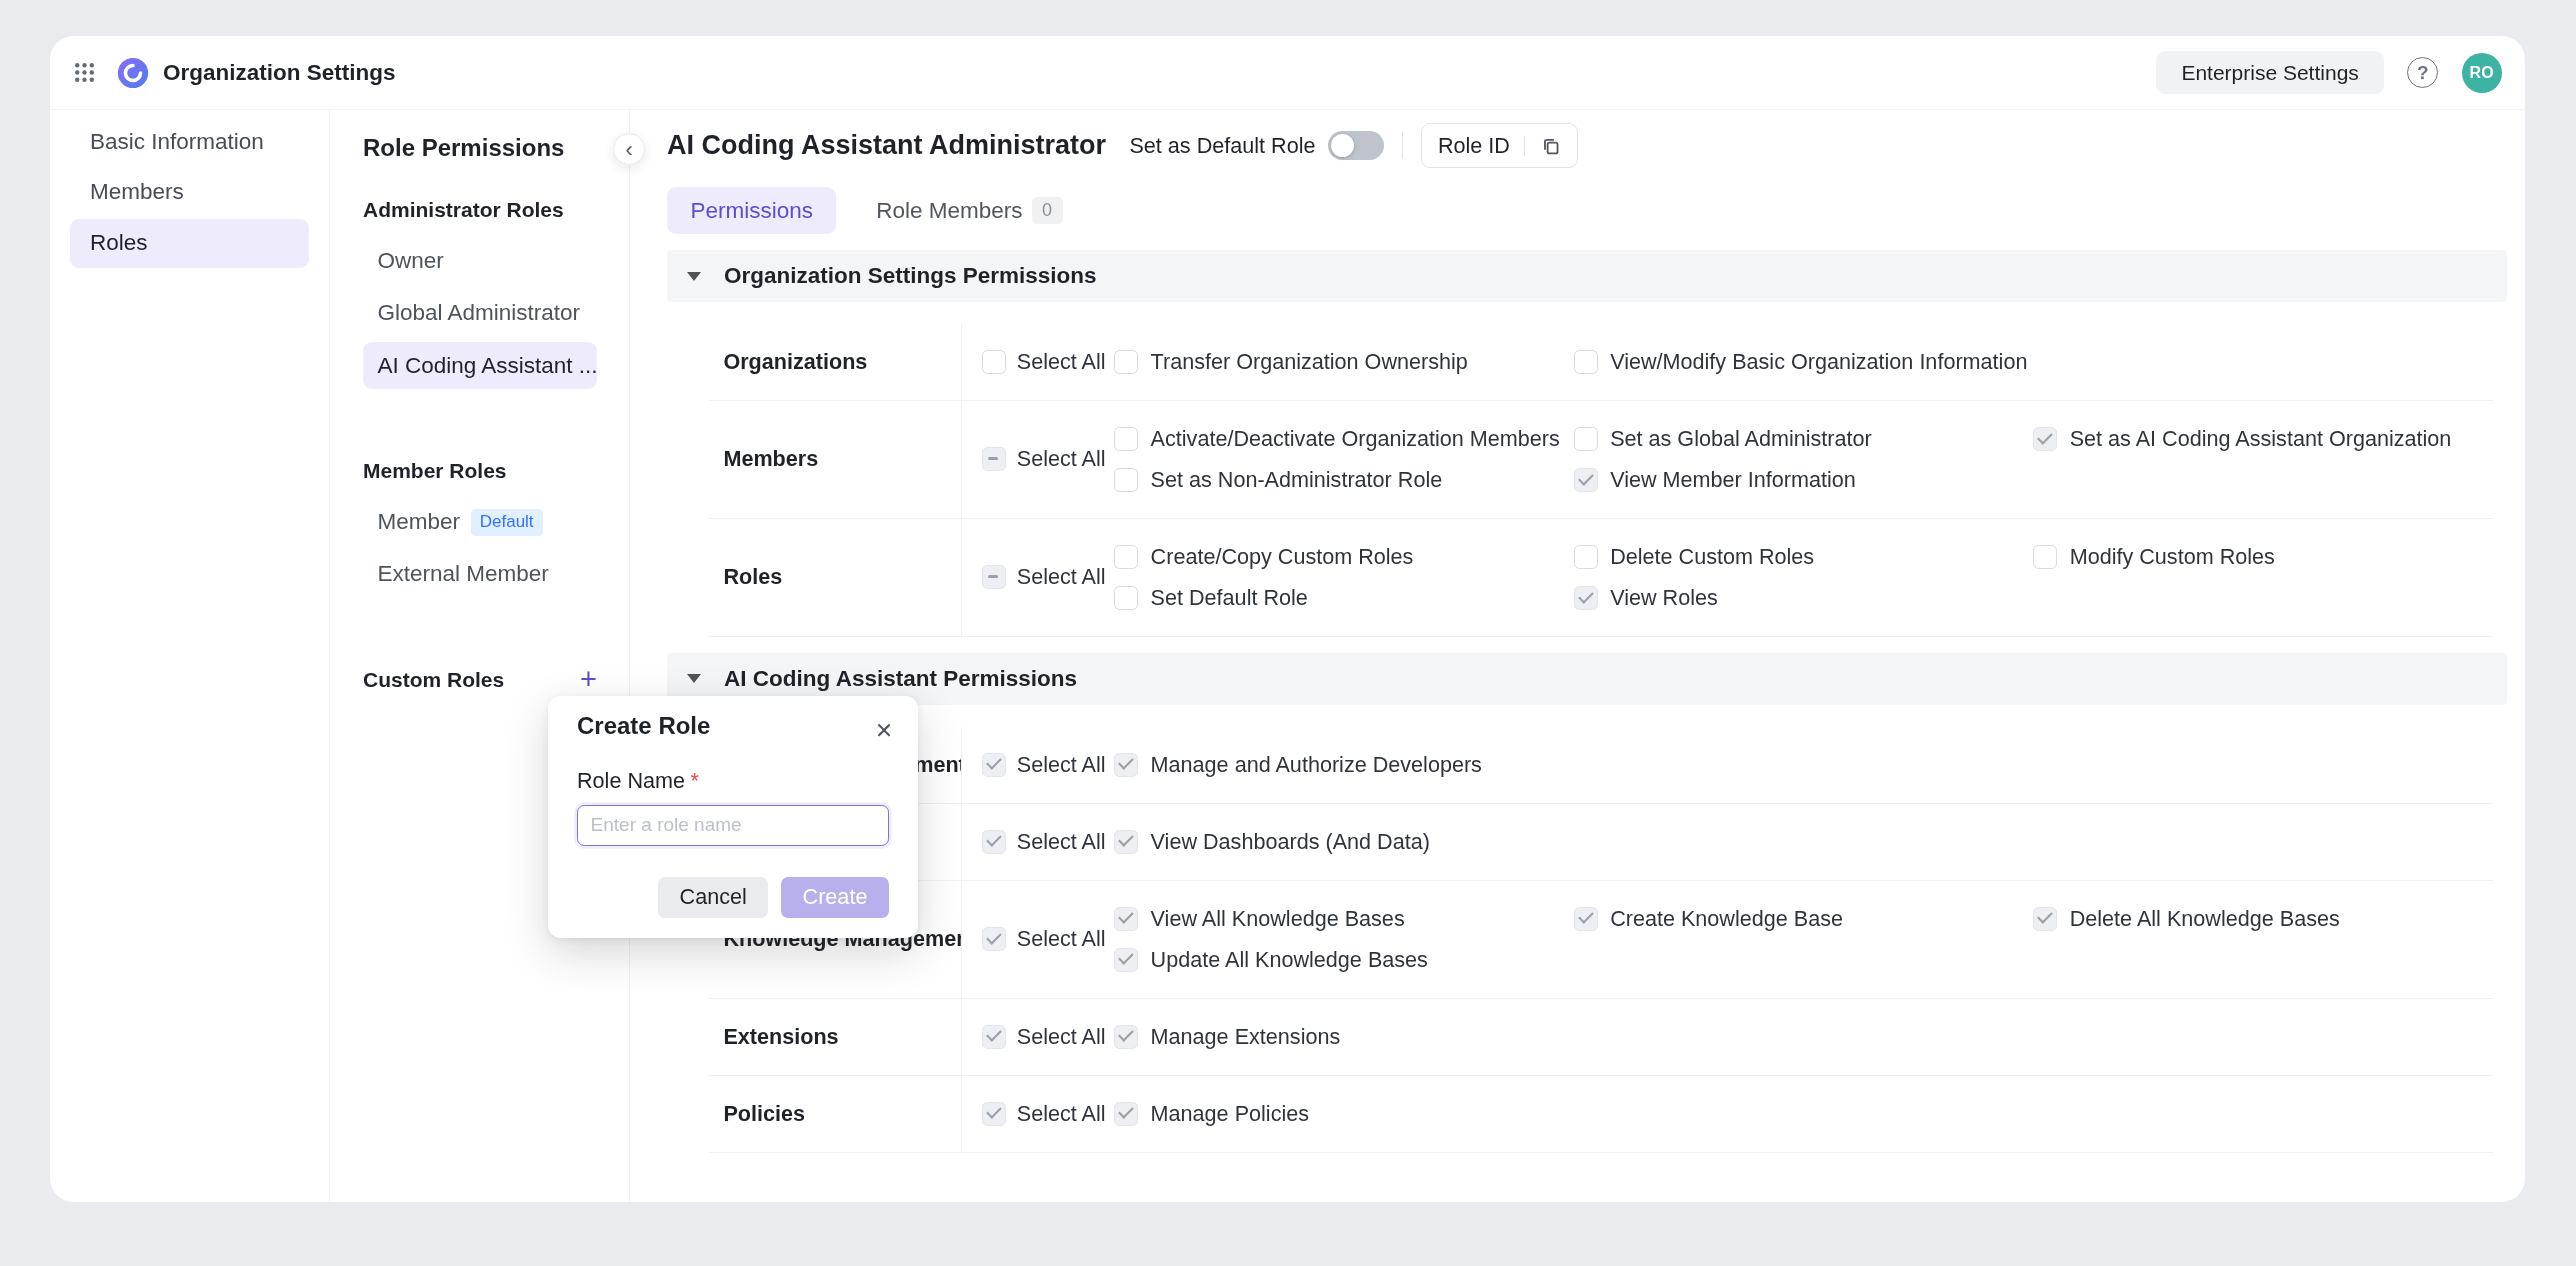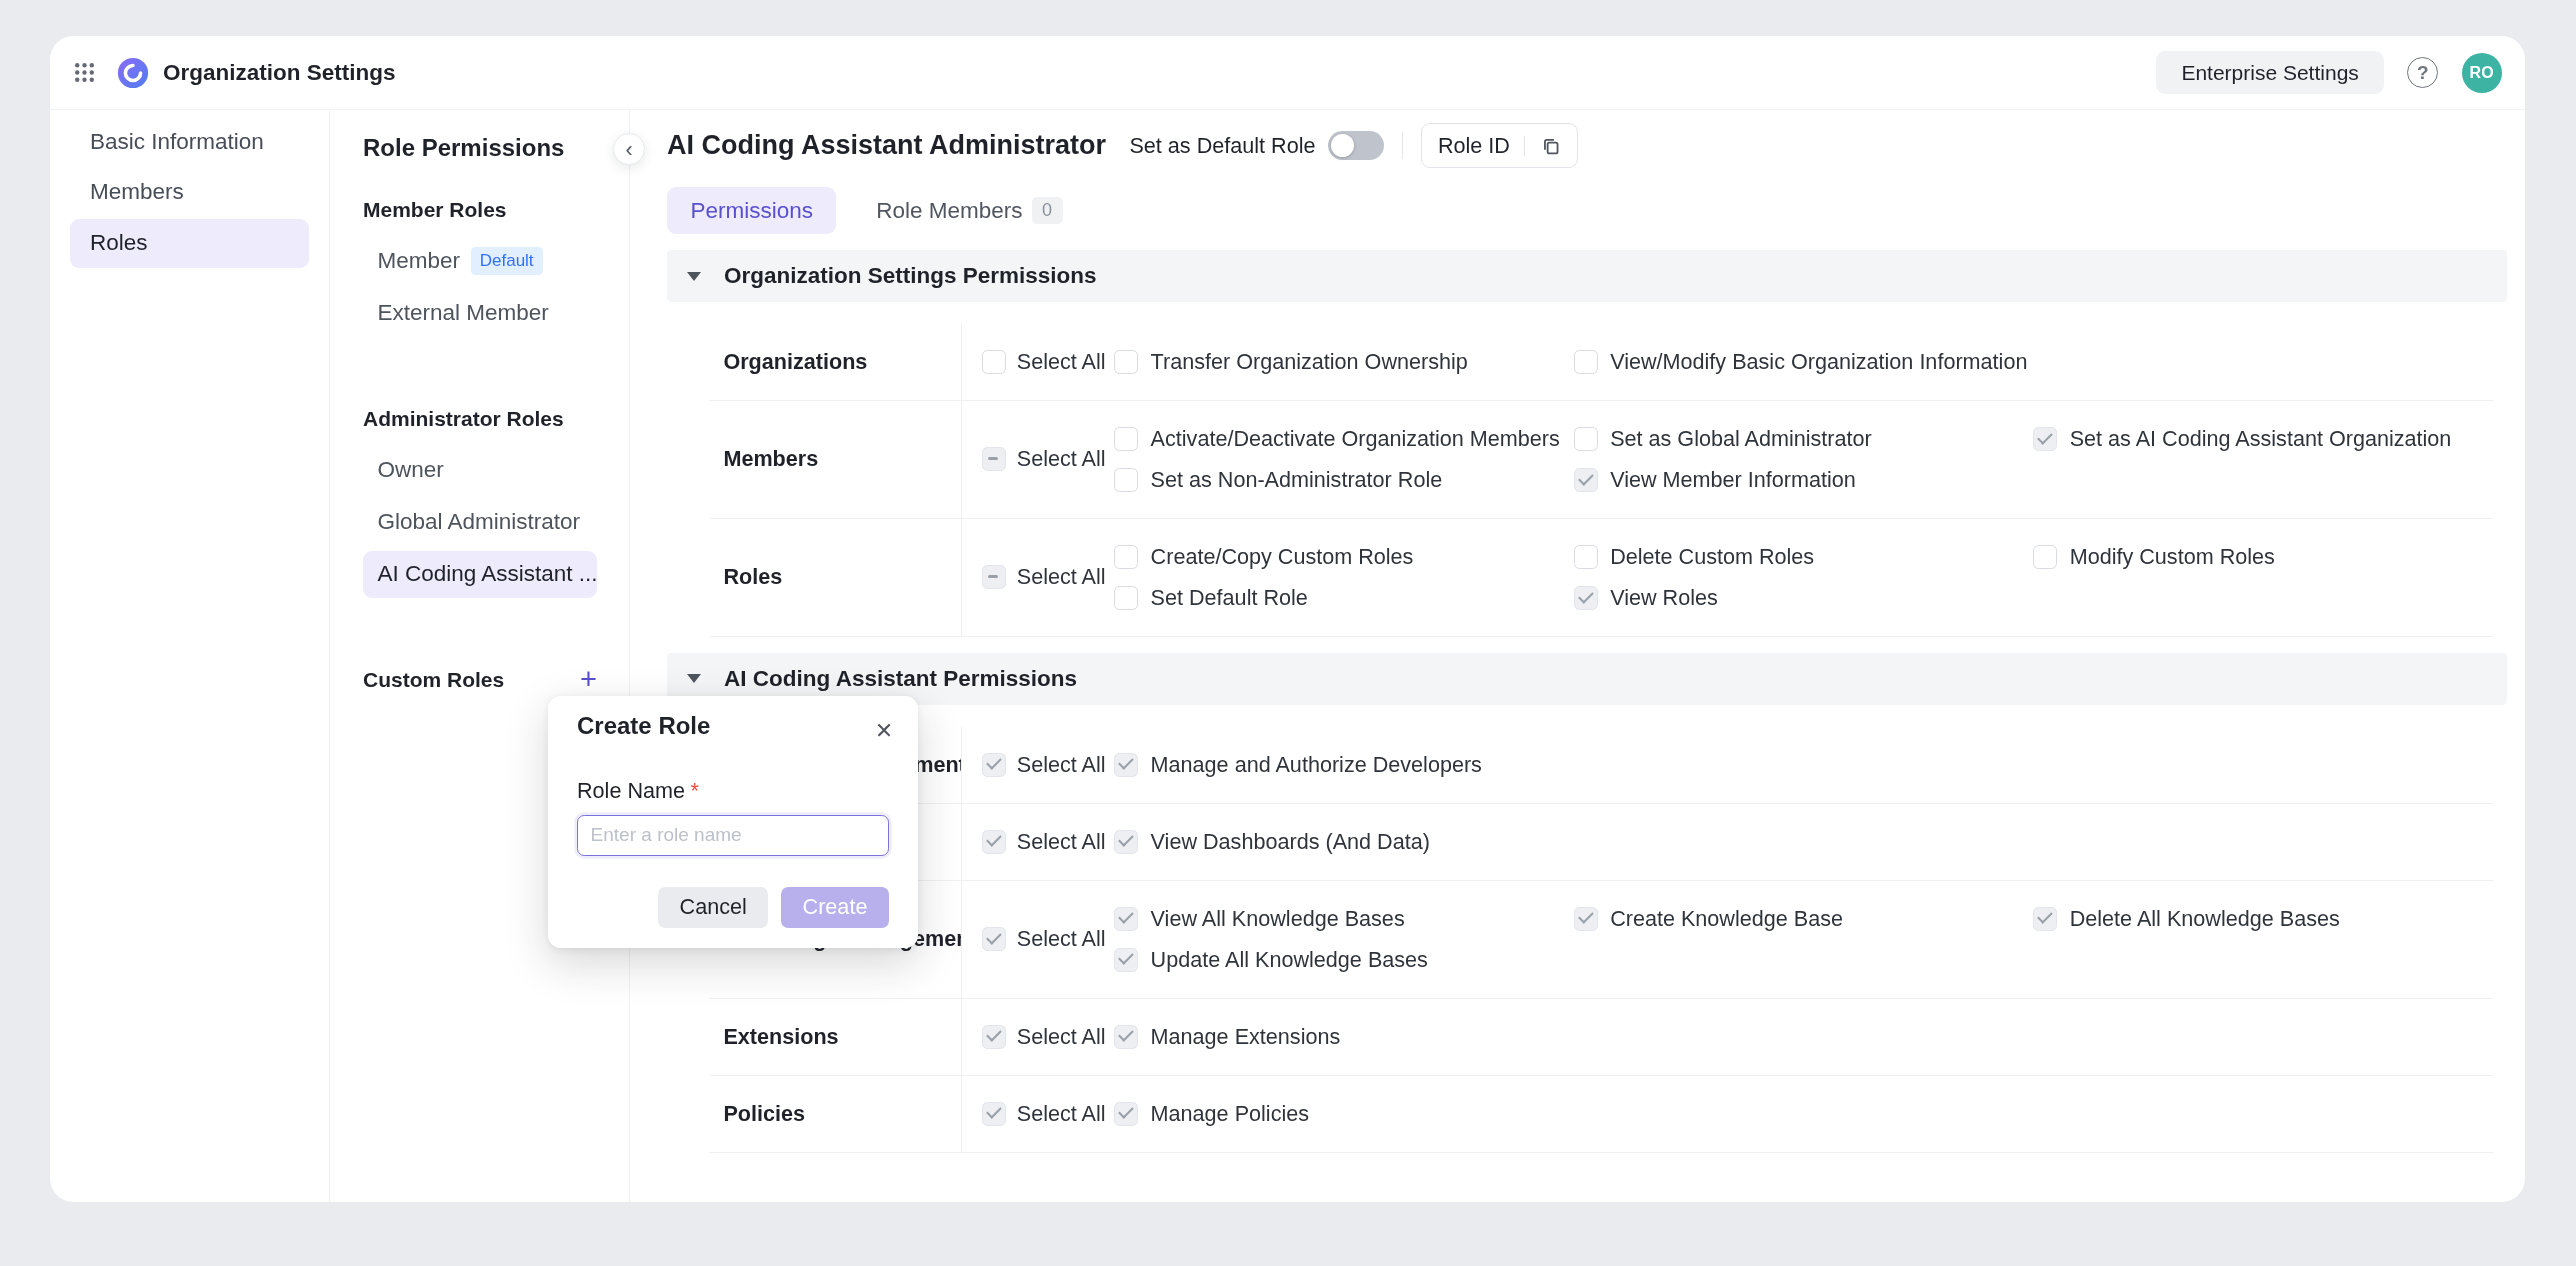--- a/index.html
+++ b/index.html
@@ -100,21 +100,21 @@
   .cb--indeterminate{background:var(--cb-fill);border:1.8px solid #e2e5e9}
   .cb--indeterminate::after{content:'';position:absolute;left:5.4px;top:9px;width:10px;height:2.7px;
         border-radius:1.8px;background:var(--cb-mark)}
   
   .modal{position:absolute;left:498px;top:660px;width:370px;background:#fff;border-radius:12.6px;
          box-shadow:0 14.4px 43px rgba(31,35,41,.18),0 1.8px 7.2px rgba(31,35,41,.08);
          padding:16px 29px 20px;box-sizing:border-box;z-index:50}
   .modal-title{font-size:24px;font-weight:700}
   .modal-close{position:absolute;top:21.6px;right:25px;font-size:21.6px;color:#51565e;cursor:pointer;
                background:none;border:none;padding:0;font-family:inherit}
-  .field-label{margin-top:38px;font-size:21.6px;display:flex;gap:5.4px;align-items:flex-start}
+  .field-label{margin-top:28px;font-size:21.6px;display:flex;gap:5.4px;align-items:flex-start}
   .req{color:#f54a45}
   .role-input{margin-top:10.8px;width:100%;height:41px;box-sizing:border-box;border:1.8px solid #7a71dd;
               border-radius:7.2px;padding:0 12.6px;font-size:19px;font-family:inherit;color:#1f2329;outline:none;
               box-shadow:0 0 0 2.7px rgba(90,79,207,.10)}
   .role-input::placeholder{color:#bcc1c9}
   .modal-footer{margin-top:31px;display:flex;justify-content:flex-end;gap:12.6px}
   .btn{height:41px;padding:0 21.6px;border-radius:7.2px;font-size:21.6px;border:none;font-family:inherit;cursor:pointer}
   .btn-cancel{background:#e9ebef;color:#1f2329}
   .btn-create{background:var(--create-disabled-bg);color:#fff;cursor:not-allowed}
 </style>
@@ -165,42 +165,42 @@
         <div class="nav-item">Basic Information</div>
         <div class="nav-item">Members</div>
         <div class="nav-item active">Roles</div>
       </nav>
 
     <aside class="rolespanel">
       <span class="panel-title">Role Permissions</span>
       <div id="roles-groups">
           <div class="role-group">
             <div class="role-group-head">
+              <div class="role-group-heading">Administrator Roles</div>
+            </div>
+            <div class="role-item">
+              <span class="role-item-label">Owner</span>
+            </div>
+            <div class="role-item">
+              <span class="role-item-label">Global Administrator</span>
+            </div>
+            <div class="role-item active">
+              <span class="role-item-label">AI Coding Assistant ...</span>
+            </div>
+          </div>
+          <div class="role-group">
+            <div class="role-group-head">
               <div class="role-group-heading">Member Roles</div>
             </div>
             <div class="role-item">
               <span class="role-item-label">Member</span>
               <span class="role-badge">Default</span>
             </div>
             <div class="role-item">
               <span class="role-item-label">External Member</span>
-            </div>
-          </div>
-          <div class="role-group">
-            <div class="role-group-head">
-              <div class="role-group-heading">Administrator Roles</div>
-            </div>
-            <div class="role-item">
-              <span class="role-item-label">Owner</span>
-            </div>
-            <div class="role-item">
-              <span class="role-item-label">Global Administrator</span>
-            </div>
-            <div class="role-item active">
-              <span class="role-item-label">AI Coding Assistant ...</span>
             </div>
           </div>
           <div class="role-group">
             <div class="role-group-head">
               <div class="role-group-heading">Custom Roles</div>
               <div class="role-add-btn">+</div>
             </div>
           </div>
         </div>
       <button class="collapse-btn">‹</button>

